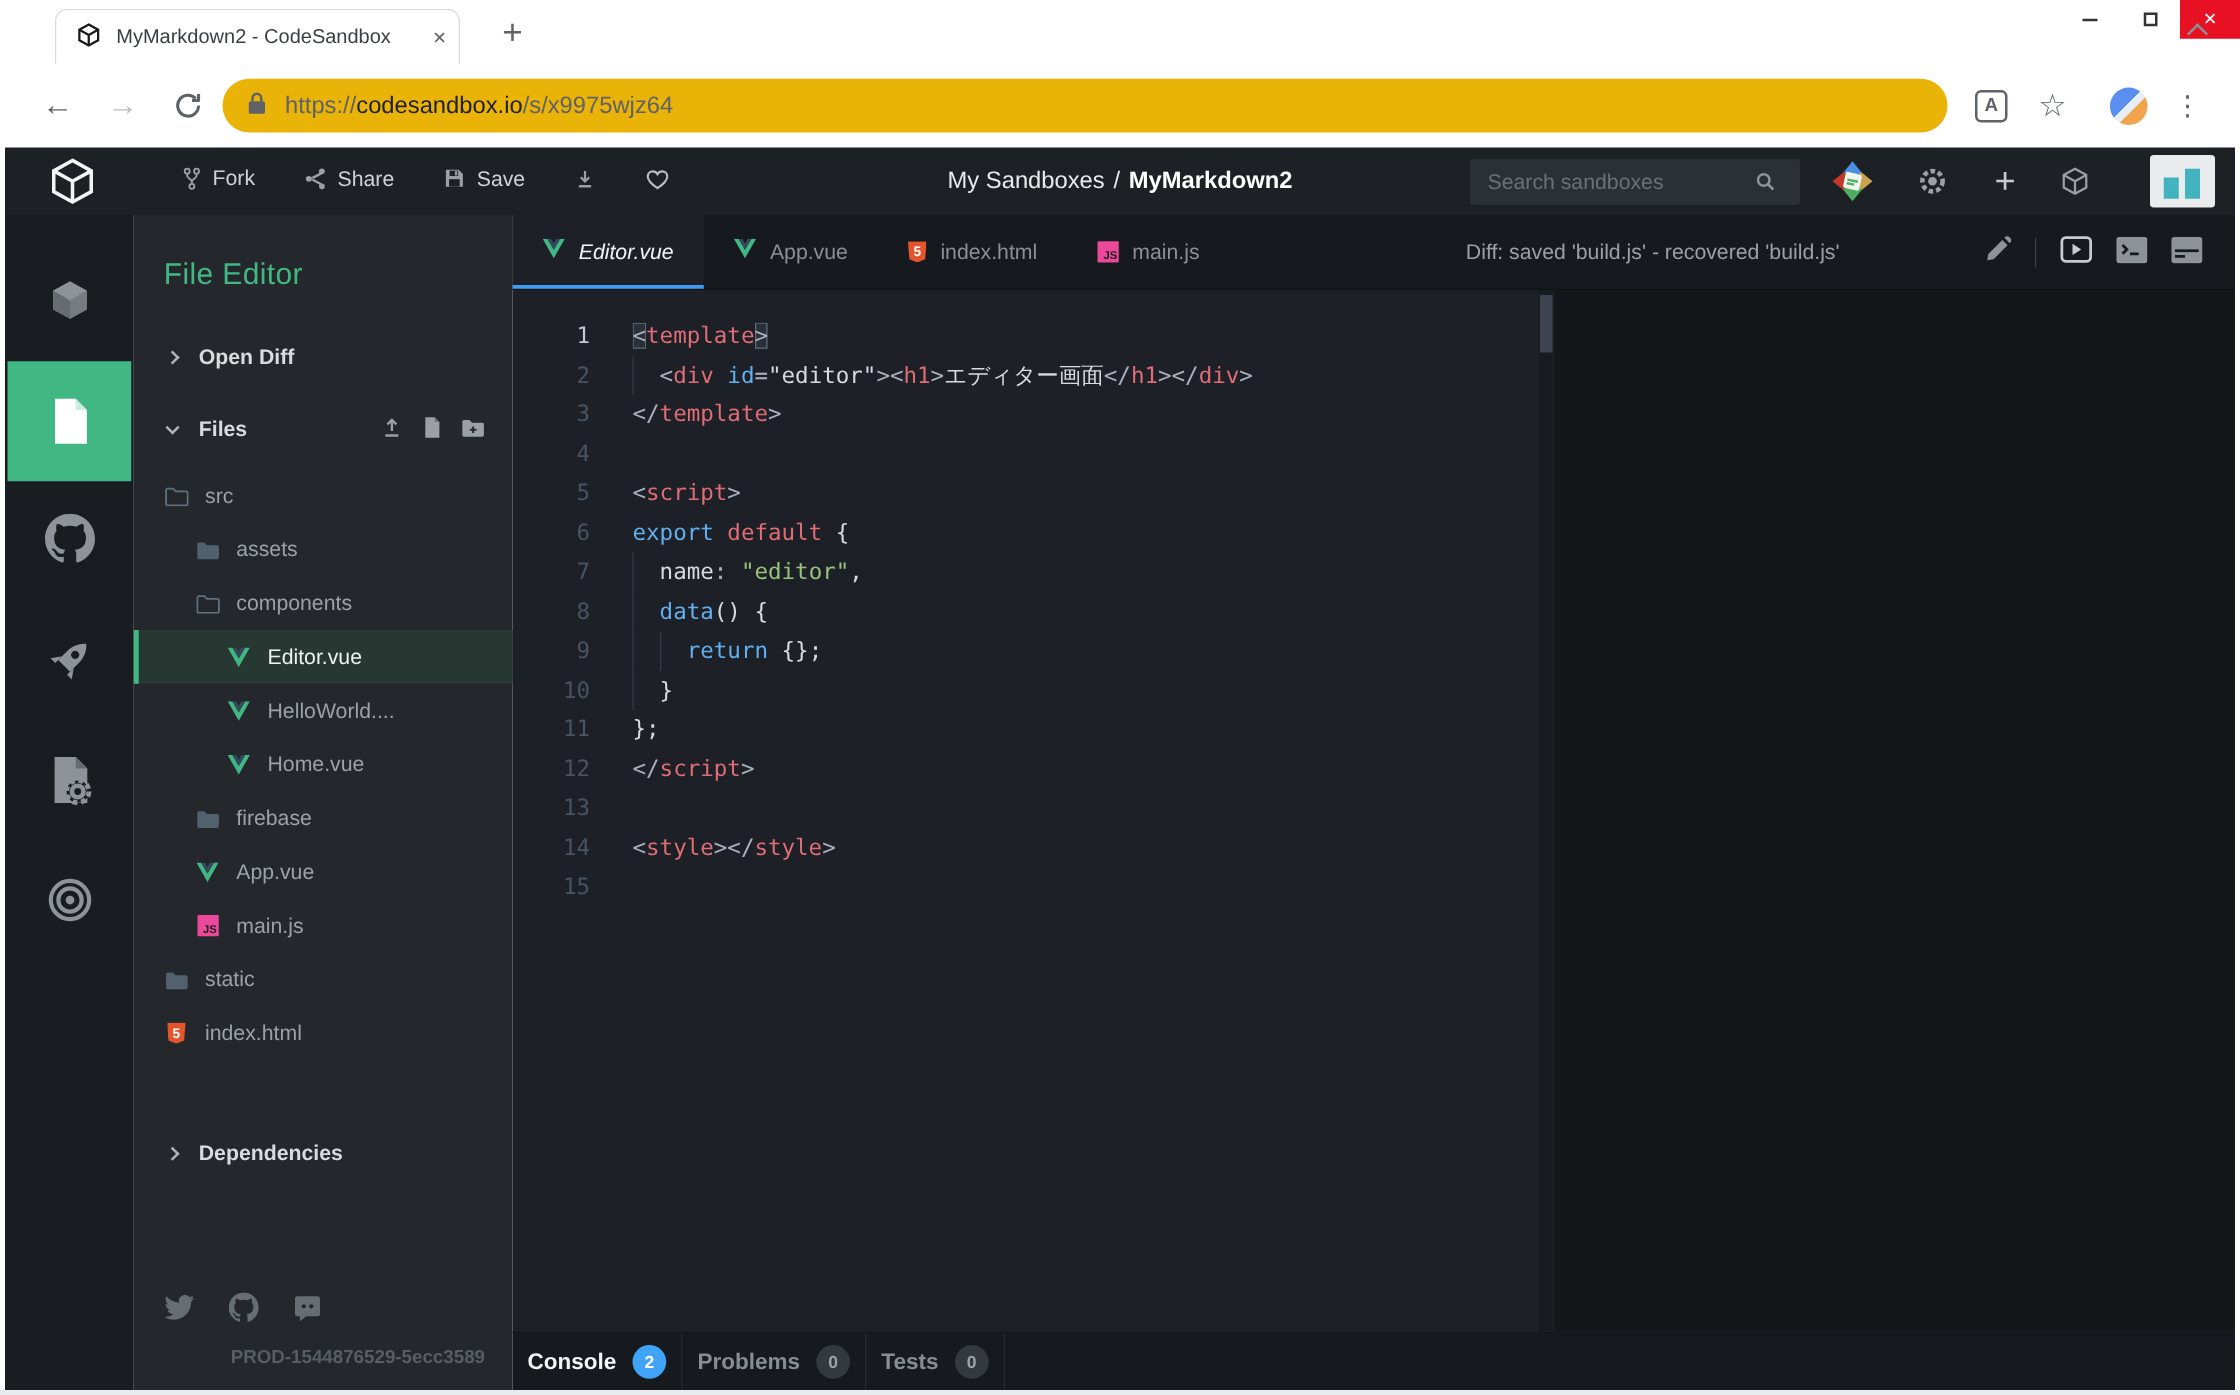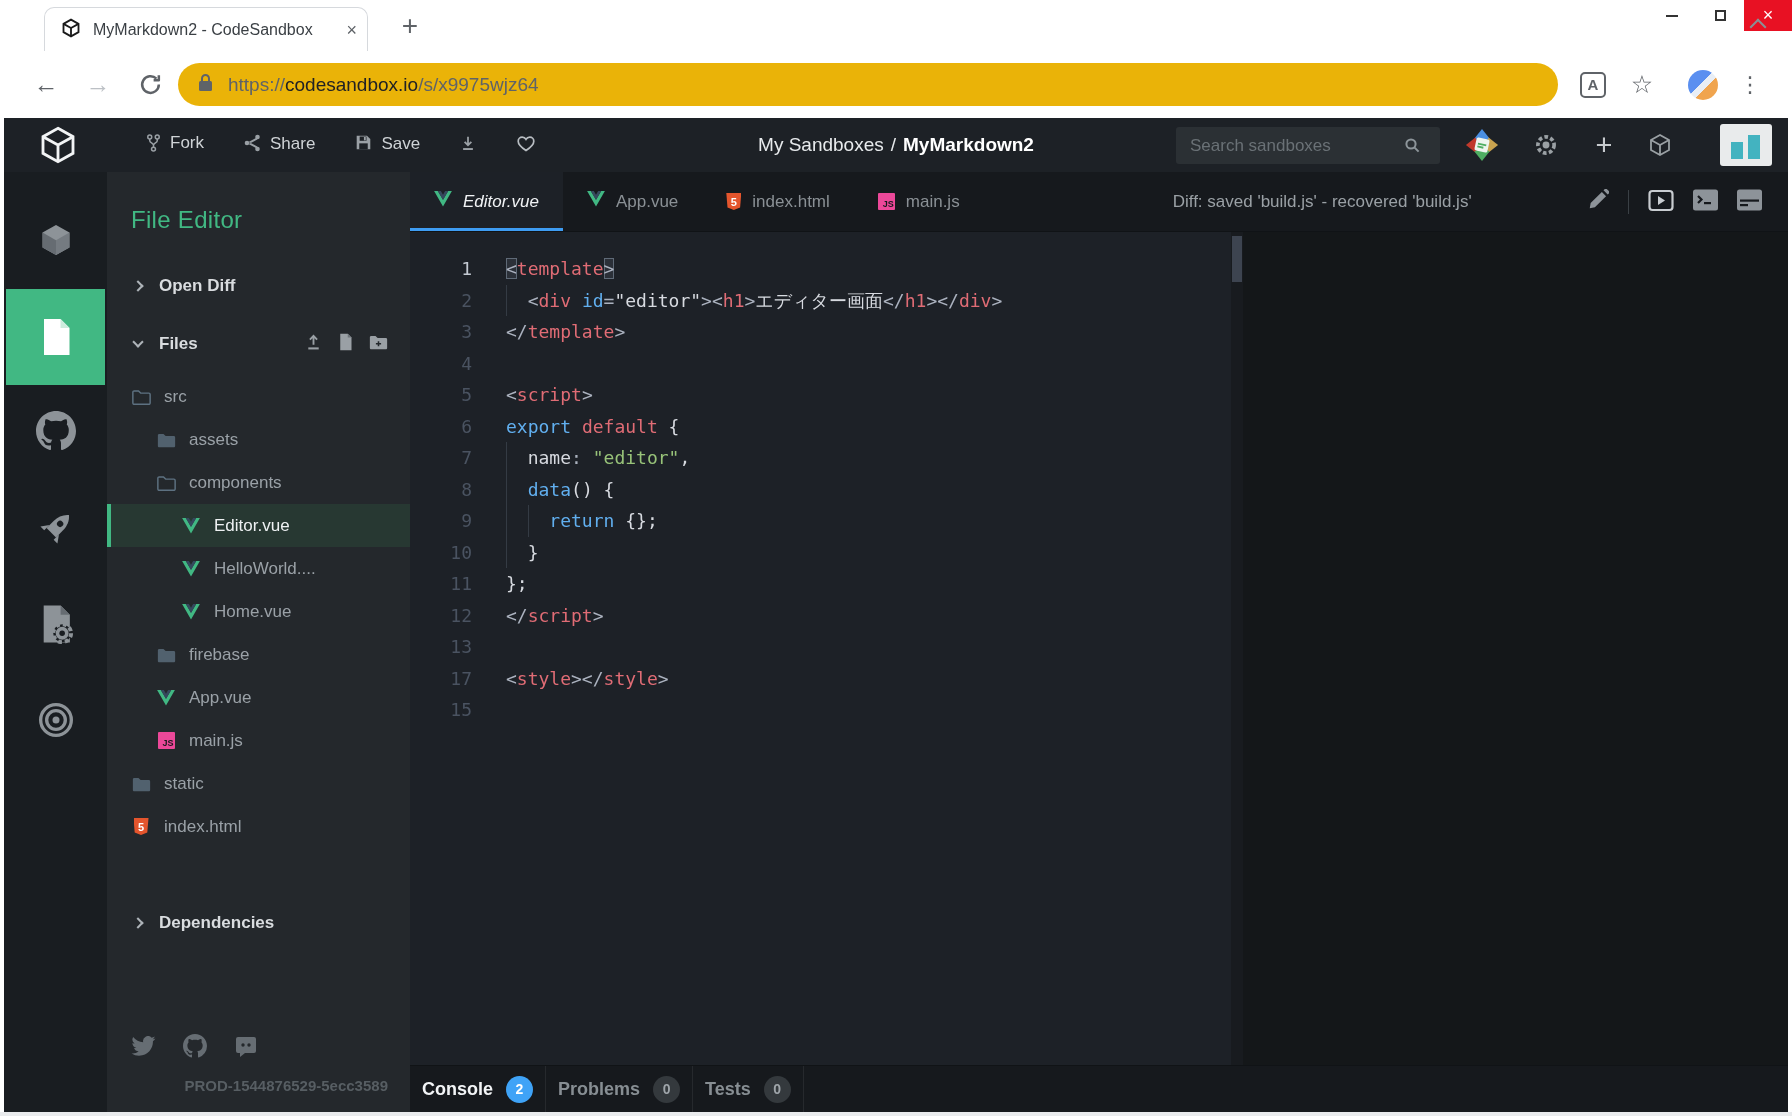--- a/index.html
+++ b/index.html
@@ -518,21 +518,21 @@
       <div class="cline"><span class="ln">4</span><span class="ctext"></span></div>
       <div class="cline"><span class="ln">5</span><span class="ctext"><span class="tk p">&lt;</span><span class="tk t">script</span><span class="tk p">&gt;</span></span></div>
       <div class="cline"><span class="ln">6</span><span class="ctext"><span class="tk k">export</span><span class="tk w"> </span><span class="tk r">default</span><span class="tk w"> {</span></span></div>
       <div class="cline"><span class="ln">7</span><span class="guide" style="left: 96px;"></span><span class="ctext"><span class="tk w">  name</span><span class="tk p">: </span><span class="tk g">"editor"</span><span class="tk w">,</span></span></div>
       <div class="cline"><span class="ln">8</span><span class="guide" style="left: 96px;"></span><span class="ctext"><span class="tk w">  </span><span class="tk k">data</span><span class="tk w">() {</span></span></div>
       <div class="cline"><span class="ln">9</span><span class="guide" style="left: 96px;"></span><span class="guide" style="left: 117.7px;"></span><span class="ctext"><span class="tk w">    </span><span class="tk k">return</span><span class="tk w"> {};</span></span></div>
       <div class="cline"><span class="ln">10</span><span class="guide" style="left: 96px;"></span><span class="ctext"><span class="tk w">  }</span></span></div>
       <div class="cline"><span class="ln">11</span><span class="ctext"><span class="tk w">};</span></span></div>
       <div class="cline"><span class="ln">12</span><span class="ctext"><span class="tk p">&lt;/</span><span class="tk t">script</span><span class="tk p">&gt;</span></span></div>
       <div class="cline"><span class="ln">13</span><span class="ctext"></span></div>
-      <div class="cline"><span class="ln">17</span><span class="ctext"><span class="tk p">&lt;</span><span class="tk t">style</span><span class="tk p">&gt;&lt;/</span><span class="tk t">style</span><span class="tk p">&gt;</span></span></div>
+      <div class="cline"><span class="ln">14</span><span class="ctext"><span class="tk p">&lt;</span><span class="tk t">style</span><span class="tk p">&gt;&lt;/</span><span class="tk t">style</span><span class="tk p">&gt;</span></span></div>
       <div class="cline"><span class="ln">15</span><span class="ctext"></span></div>
     </div>
   <div id="vscroll"></div>
   <div class="vthumb"></div>
 
   <div id="prevregion">
     
   </div>
 
   <div id="console">

